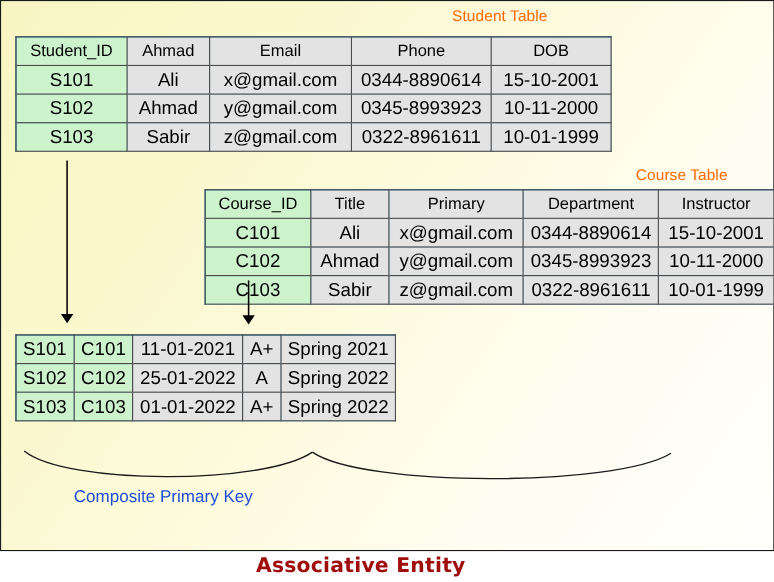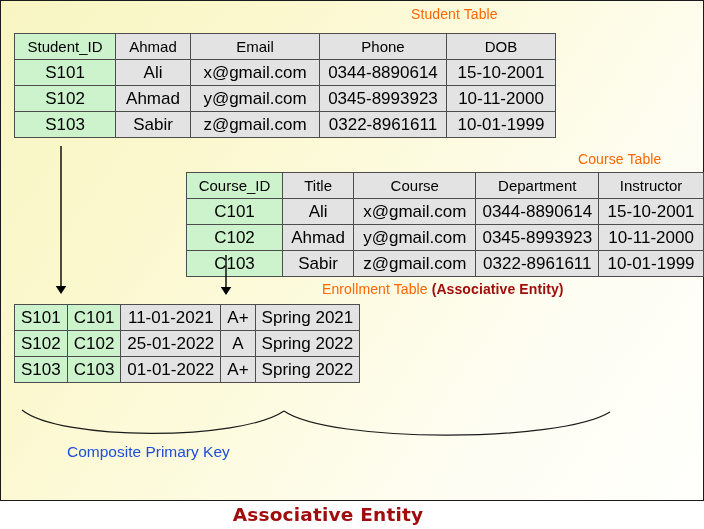--- a/index.html
+++ b/index.html
@@ -113,21 +113,21 @@
   </tbody>
     </table>
 
   <div class="cap" id="cap-course">Course Table</div>
 
   <table class="tbl" id="course-table">
     <tbody>
         <tr class="head">
       <td class="key" style="width:88px">Course_ID</td>
       <td style="width:60px">Title</td>
-      <td style="width:112px">Course</td>
+      <td style="width:112px">Primary</td>
       <td style="width:106px">Department</td>
       <td style="width:94px">Instructor</td>
     </tr>
     <tr>
       <td class="key">C101</td>
       <td>Ali</td>
       <td>x@gmail.com</td>
       <td>0344-8890614</td>
       <td>15-10-2001</td>
     </tr>
@@ -141,21 +141,20 @@
     <tr>
       <td class="key">C103</td>
       <td>Sabir</td>
       <td>z@gmail.com</td>
       <td>0322-8961611</td>
       <td>10-01-1999</td>
     </tr>
   </tbody>
     </table>
 
-  <div class="cap" id="cap-enroll"><span>Enrollment Table </span><span class="assoc">(Associative Entity)</span></div>
 
   <table class="tbl" id="enrollment-table">
     <tbody>
     <tr>
       <td class="key">S101</td>
       <td class="key">C101</td>
       <td>11-01-2021</td>
       <td>A+</td>
       <td>Spring 2021</td>
     </tr>

